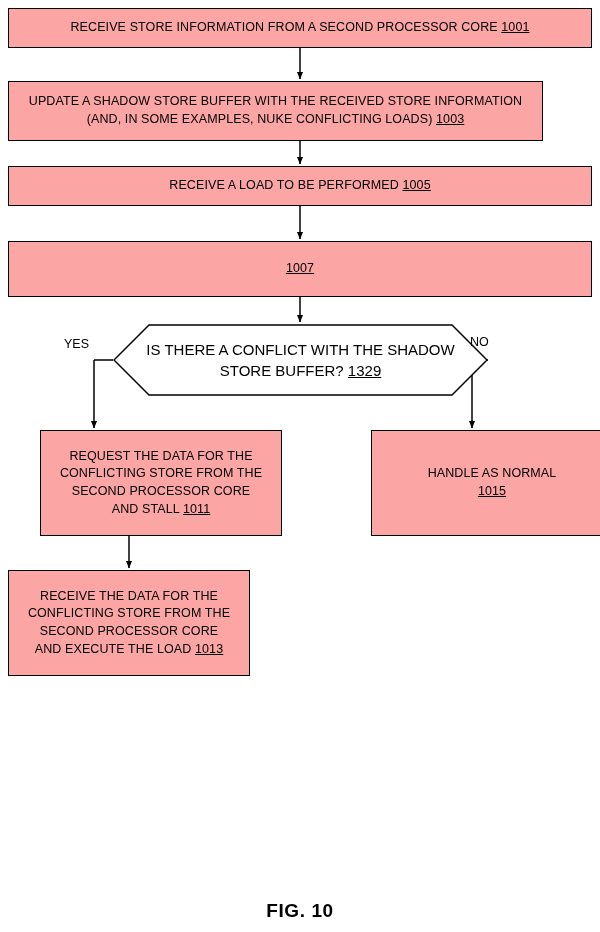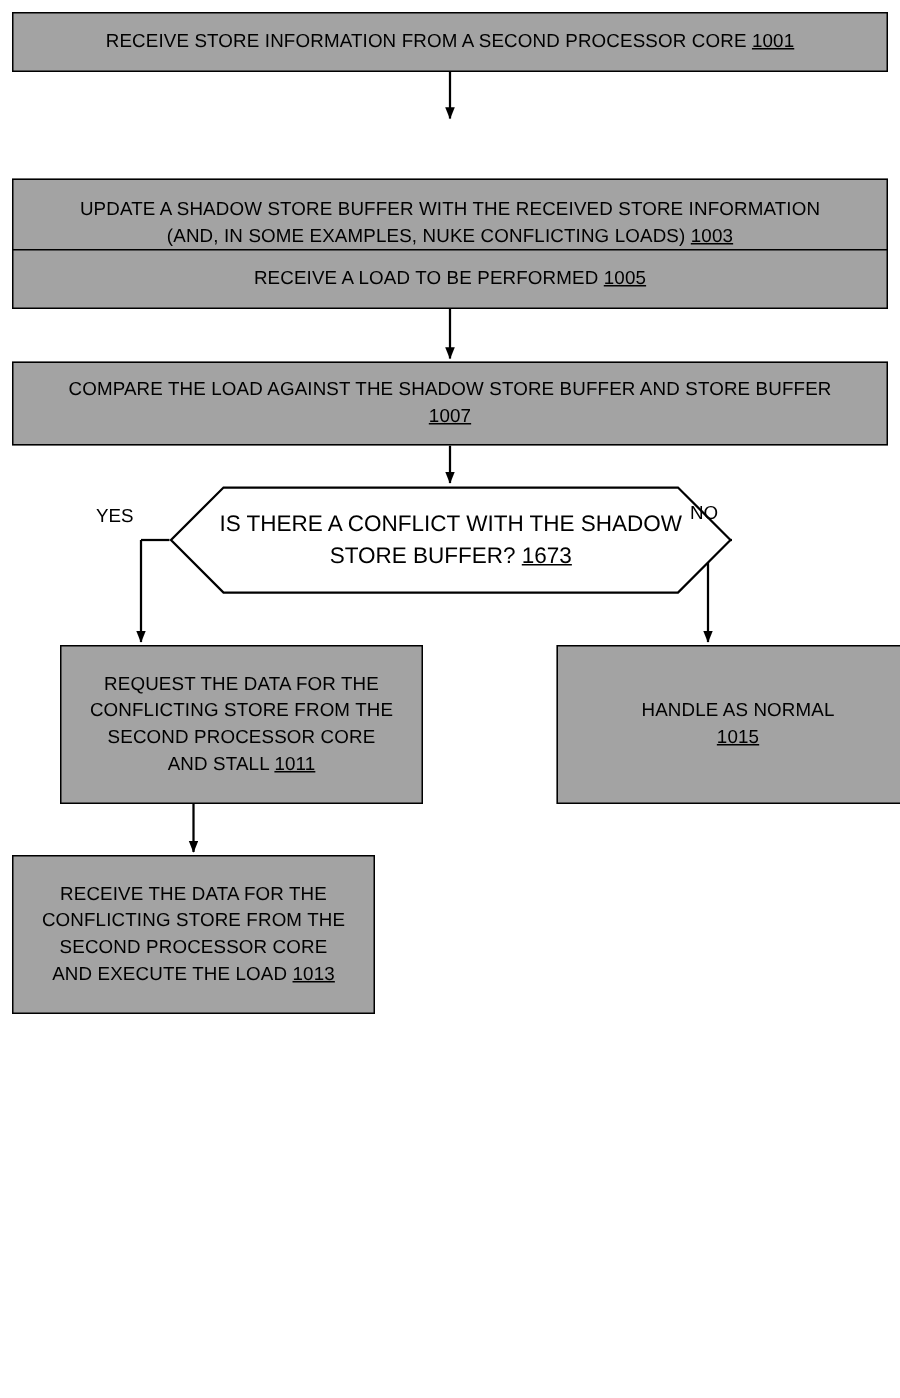--- a/index.html
+++ b/index.html
@@ -19,21 +19,21 @@
     position: absolute;
     left: 0;
     top: 0;
     width: 600px;
     height: 932px;
   }
   .node {
     position: absolute;
     box-sizing: border-box;
     border: 1.5px solid #000000;
-    background: #a3a3a3;
+    background: #fca5a5;
     display: flex;
     align-items: center;
     justify-content: center;
     text-align: center;
     font-size: 12.5px;
     line-height: 1.42;
     letter-spacing: 0.1px;
     padding: 2px 6px;
   }
   .node .txt {
@@ -112,47 +112,46 @@
     <line x1="488" y1="360" x2="472" y2="360" stroke="#000" stroke-width="1.5"></line>
     <line x1="472" y1="360" x2="472" y2="428" stroke="#000" stroke-width="1.5" marker-end="url(#arrow)"></line>
 
     <line x1="129" y1="536" x2="129" y2="568" stroke="#000" stroke-width="1.5" marker-end="url(#arrow)"></line>
   </svg>
 
   <div class="node" style="left:8px; top:8px; width:584px; height:40px;">
     <span class="txt"><span>RECEIVE STORE INFORMATION FROM A SECOND PROCESSOR CORE </span><span class="ref">1001</span></span>
   </div>
 
-  <div class="node" style="left:8px; top:81px; width:584px; height:60px;margin-top:38px;">
+  <div class="node" style="left:8px; top:81px; width:535px; height:60px;">
     <span class="txt"><span>UPDATE A SHADOW STORE BUFFER WITH THE RECEIVED STORE INFORMATION
 (AND, IN SOME EXAMPLES, NUKE CONFLICTING LOADS) </span><span class="ref">1003</span></span>
   </div>
 
   <div class="node" style="left:8px; top:166px; width:584px; height:40px;">
     <span class="txt"><span>RECEIVE A LOAD TO BE PERFORMED </span><span class="ref">1005</span></span>
   </div>
 
   <div class="node" style="left:8px; top:241px; width:584px; height:56px;">
-    <span class="txt"><span>COMPARE THE LOAD AGAINST THE SHADOW STORE BUFFER AND STORE BUFFER
-</span><span class="ref">1007</span></span>
+    <span class="txt"><span class="ref">1007</span></span>
   </div>
 
   <div class="decision" style="left:113px; top:324px; width:375px; height:72px;">
     <svg width="375" height="72" viewBox="0 0 375 72">
       <polygon points="36,1 339,1 374,36 339,71 36,71 1,36" fill="#ffffff" stroke="#000000" stroke-width="1.5"></polygon>
     </svg>
     <span class="txt"><span>IS THERE A CONFLICT WITH THE SHADOW
-STORE BUFFER? </span><span class="ref">1673</span></span>
+STORE BUFFER? </span><span class="ref">1329</span></span>
   </div>
 
   <div class="edge-label" style="left:64px; top:338px;">
     <span>YES</span>
   </div>
 
-  <div class="edge-label" style="left:460px; top:336px;">
+  <div class="edge-label" style="left:470px; top:336px;">
     <span>NO</span>
   </div>
 
   <div class="node" style="left:8px; top:430px; width:242px; height:106px;margin-left:32px;">
     <span class="txt"><span>REQUEST THE DATA FOR THE
 CONFLICTING STORE FROM THE
 SECOND PROCESSOR CORE
 AND STALL </span><span class="ref">1011</span></span>
   </div>
 
@@ -161,14 +160,15 @@
 </span><span class="ref">1015</span></span>
   </div>
 
   <div class="node" style="left:8px; top:570px; width:242px; height:106px;">
     <span class="txt"><span>RECEIVE THE DATA FOR THE
 CONFLICTING STORE FROM THE
 SECOND PROCESSOR CORE
 AND EXECUTE THE LOAD </span><span class="ref">1013</span></span>
   </div>
 
+  <div class="fig-caption" style="left:0; top:900px;">FIG. 10</div>
 
 </div>
 
 </body></html>

